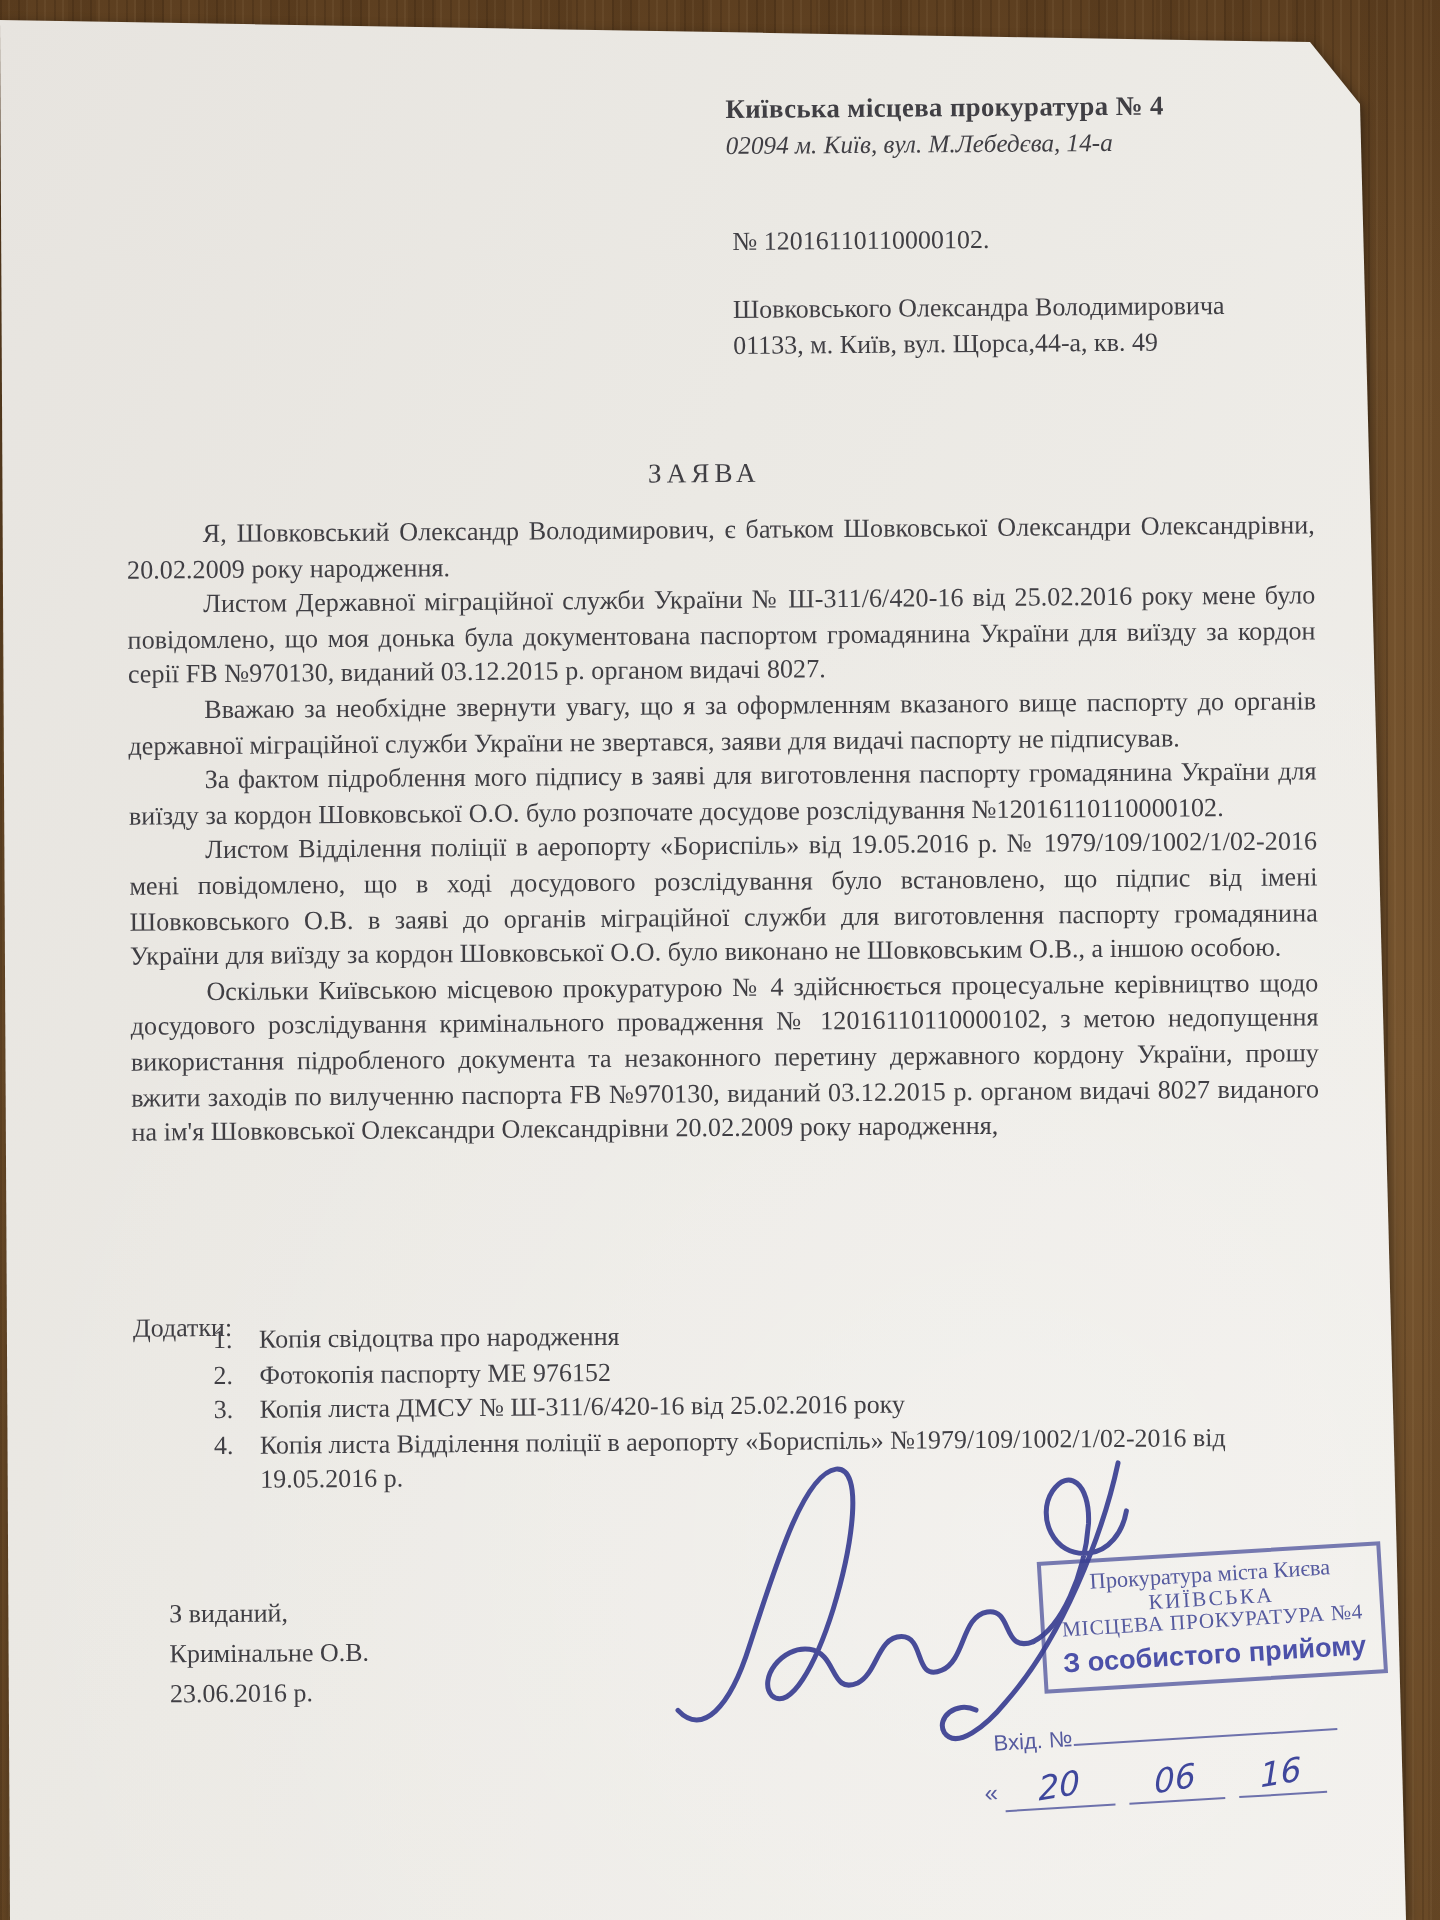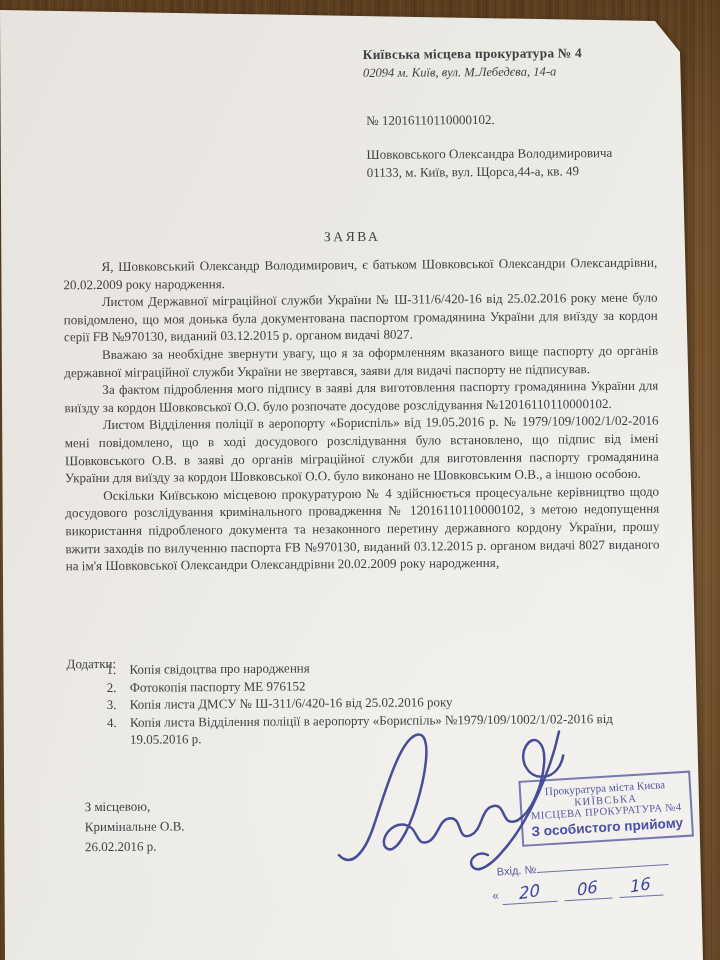--- a/index.html
+++ b/index.html
@@ -111,23 +111,23 @@
   <div class="abs attach-list">
     <ol>
       <li><span>Копія свідоцтва про народження</span></li>
       <li><span>Фотокопія паспорту МЕ 976152</span></li>
       <li><span>Копія листа ДМСУ № Ш-311/6/420-16 від 25.02.2016 року</span></li>
       <li><span>Копія листа Відділення поліції в аеропорту «Бориспіль» №1979/109/1002/1/02-2016 від 19.05.2016 р.</span></li>
     </ol>
   </div>
 
   <div class="abs closing">
-    <div>З місцевою,</div>
+    <div>З виданий,</div>
     <div>Кримінальне О.В.</div>
-    <div>26.02.2016 р.</div>
+    <div>23.06.2016 р.</div>
   </div>
 
   <div class="abs stamp">
     <div class="stamp-box">
       <div class="s1">Прокуратура міста Києва</div>
       <div class="s2">КИЇВСЬКА</div>
       <div class="s3">МІСЦЕВА ПРОКУРАТУРА №4</div>
       <div class="s4">З особистого прийому</div>
     </div>
     <div class="stamp-in">

